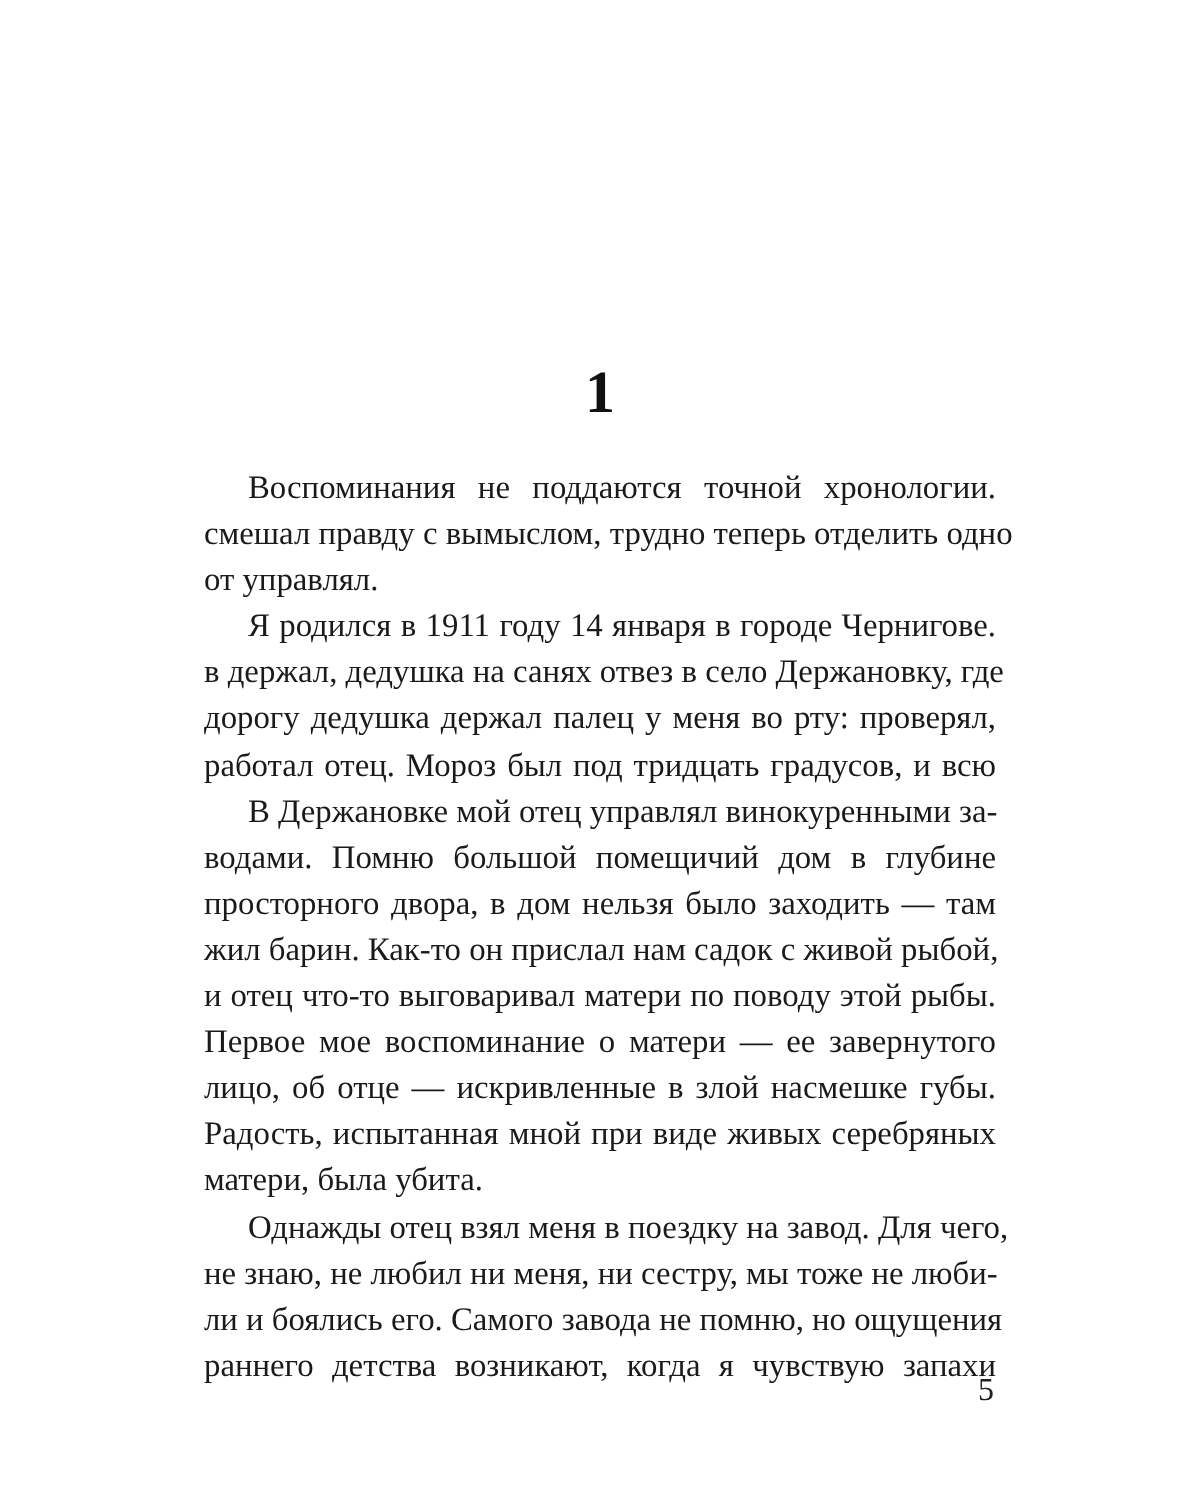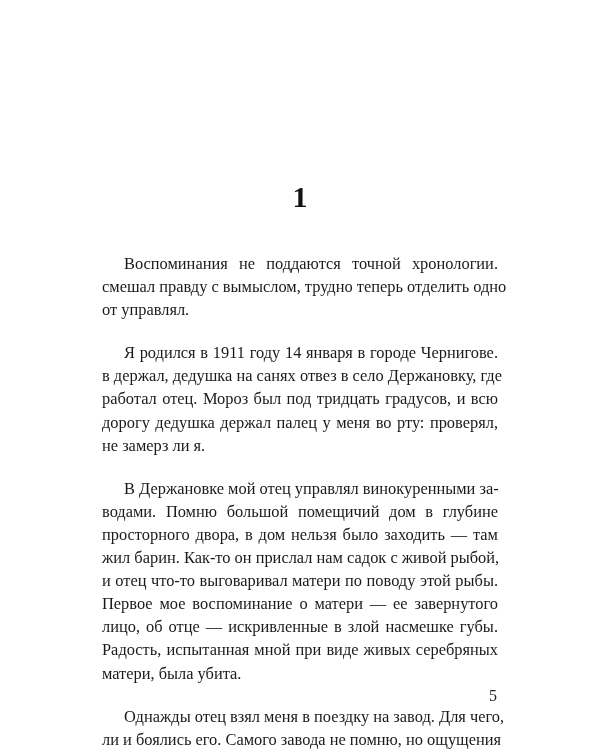--- a/index.html
+++ b/index.html
@@ -44,21 +44,20 @@
       text-align-last: justify;
       white-space: nowrap;
       height: 23.1px;
       overflow: visible;
     }
     .line.last {
       text-align-last: left;
     }
     .line.first {
       padding-left: 22px;
-      margin-top: 20px;
     }
     .para-block {
       font-size: 16.4px;
       line-height: 23.1px;
     }
     .page-number {
       position: absolute;
       left: 470px;
       width: 27px;
       top: 686px;
@@ -79,41 +78,40 @@
 
     <div class="para-block">
       <span class="line first">Воспоминания не поддаются точной хронологии.</span>
       <span class="line">смешал правду с вымыслом, трудно теперь отделить одно</span>
       <span class="line last">от управлял.</span>
     </div>
 
     <div class="para-block">
       <span class="line first">Я родился в 1911 году 14 января в городе Чернигове.</span>
       <span class="line">в держал, дедушка на санях отвез в село Держановку, где</span>
+      <span class="line">дорогу дедушка держал палец у меня во рту: проверял,</span>
       <span class="line">работал отец. Мороз был под тридцать градусов, и всю</span>
-      <span class="line">дорогу дедушка держал палец у меня во рту: проверял,</span>
-      <span class="line last">не замерз ли я.</span>
     </div>
 
     <div class="para-block">
       <span class="line first">В Держановке мой отец управлял винокуренными за-</span>
       <span class="line">водами. Помню большой помещичий дом в глубине</span>
       <span class="line">просторного двора, в дом нельзя было заходить — там</span>
       <span class="line">жил барин. Как-то он прислал нам садок с живой рыбой,</span>
       <span class="line">и отец что-то выговаривал матери по поводу этой рыбы.</span>
       <span class="line">Первое мое воспоминание о матери — ее завернутого</span>
       <span class="line">лицо, об отце — искривленные в злой насмешке губы.</span>
       <span class="line">Радость, испытанная мной при виде живых серебряных</span>
       <span class="line last">матери, была убита.</span>
     </div>
 
     <div class="para-block">
       <span class="line first">Однажды отец взял меня в поездку на завод. Для чего,</span>
+      <span class="line">не знаю, не любил ни меня, ни сестру, мы тоже не люби-</span>
       <span class="line">ли и боялись его. Самого завода не помню, но ощущения</span>
-      <span class="line">не знаю, не любил ни меня, ни сестру, мы тоже не люби-</span>
       <span class="line">раннего детства возникают, когда я чувствую запахи</span>
     </div>
 
   </div>
 
   <div class="page-number">5</div>
 
 </div>
 
 </body></html>

